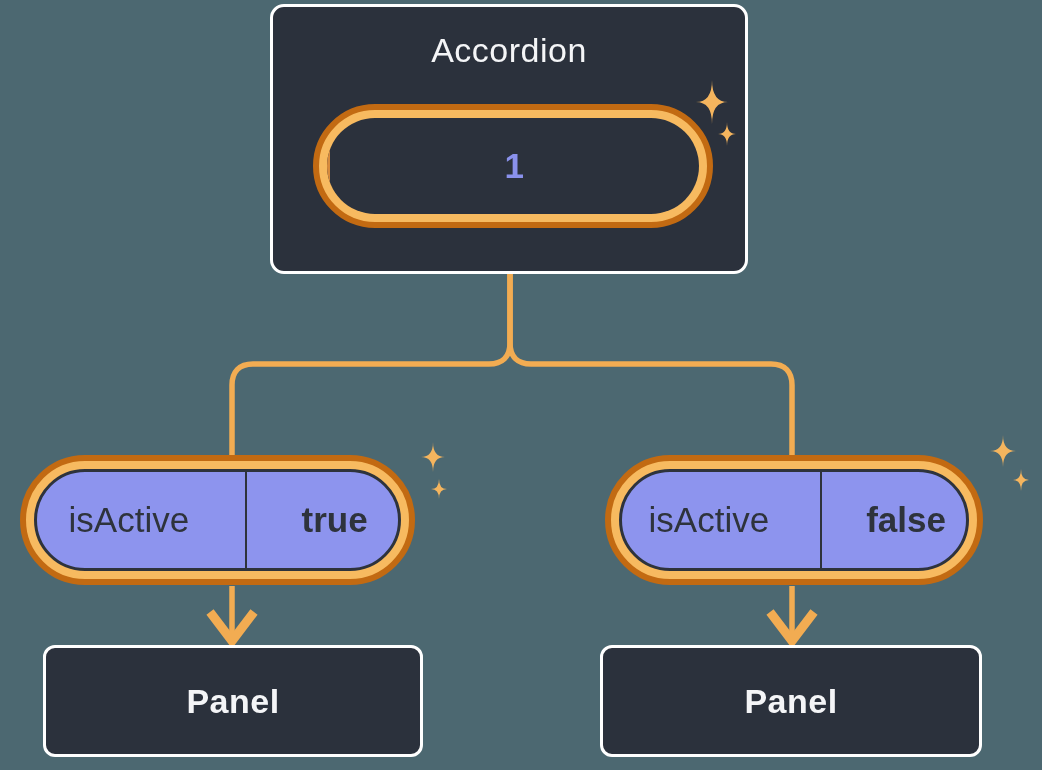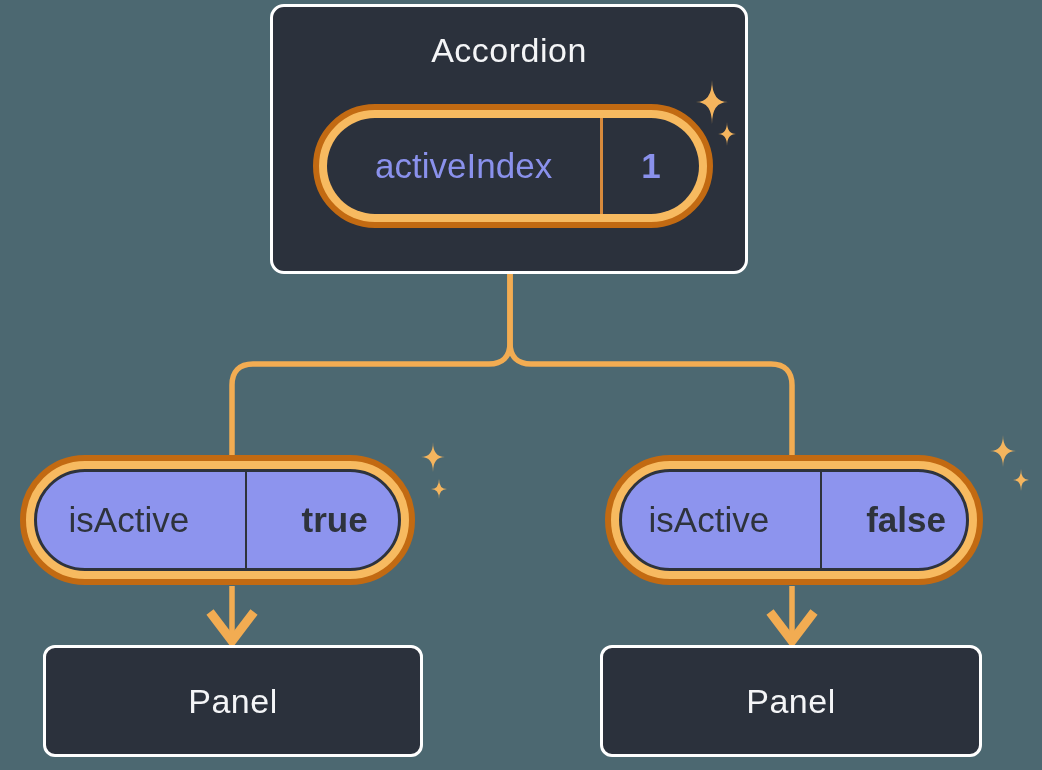--- a/index.html
+++ b/index.html
@@ -57,21 +57,21 @@
   .prop-pill .divider{width:2.5px;background:var(--dark-text,#2E333C);}
   .pill-left{left:20px;top:455px;width:395px;height:130px;}
   .pill-right{left:605px;top:455px;width:378px;height:130px;}
 
   .panel{
     position:absolute;box-sizing:border-box;z-index:2;
     background:var(--box-fill,#2B313C);
     border:3px solid var(--box-border,#FFFFFF);
     border-radius:12px;
     display:flex;align-items:center;justify-content:center;
-    color:var(--white-text,#F4F5F7);font-size:34px;font-weight:400;letter-spacing:0.5px;
+    color:var(--white-text,#F4F5F7);font-size:34px;font-weight:700;letter-spacing:0.5px;
   }
   .panel-left{left:43px;top:645px;width:380px;height:112px;}
   .panel-right{left:600px;top:645px;width:382px;height:112px;}
 </style>
 </head>
 <body>
 
 <div class="canvas" style="--background: #4C6871; --box-fill: #2B313C; --box-border: #FFFFFF; --white-text: #F4F5F7; --purple-text: #8A91EC; --pill-purple: #8D94EE; --dark-text: #2E333C; --ring-dark: #C26A12; --ring-light: #F7BA60; --line-orange: #F2AC52; --sparkle-orange: #F5B55E; --divider-orange: #D78A3C;">
 
   <svg class="layer lines-layer" viewBox="0 0 1042 770" aria-hidden="true">
@@ -82,21 +82,20 @@
     <path class="line" d="M792 586 L792 636"></path>
     <path class="arrow-head" d="M770 612 L792 641 L814 612"></path>
   </svg>
 
   <div class="component-box top-box">
     <div class="box-title">Accordion</div>
   </div>
 
   <div class="pill-outer state-pill">
     <div class="pill-inner">
-      <span class="seg name">activeIndex</span>
       <span class="divider"></span>
       <span class="seg value">1</span>
     </div>
   </div>
 
   <div class="pill-outer prop-pill pill-left">
     <div class="pill-inner">
       <span class="seg name">isActive</span>
       <span class="divider"></span>
       <span class="seg value">true</span>

